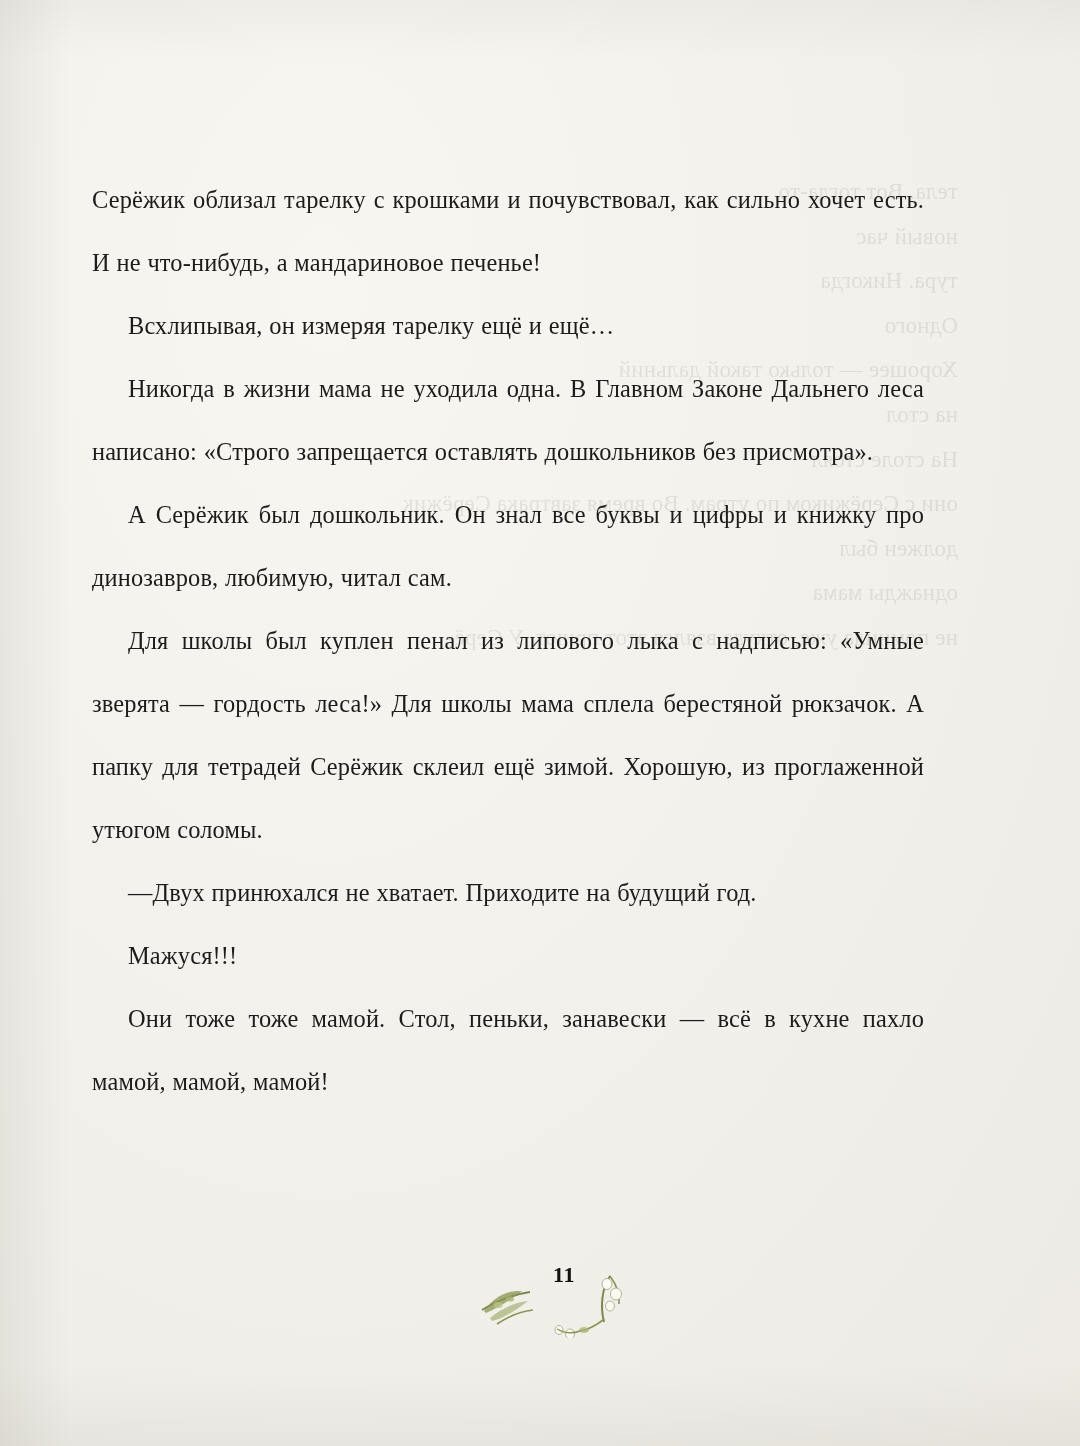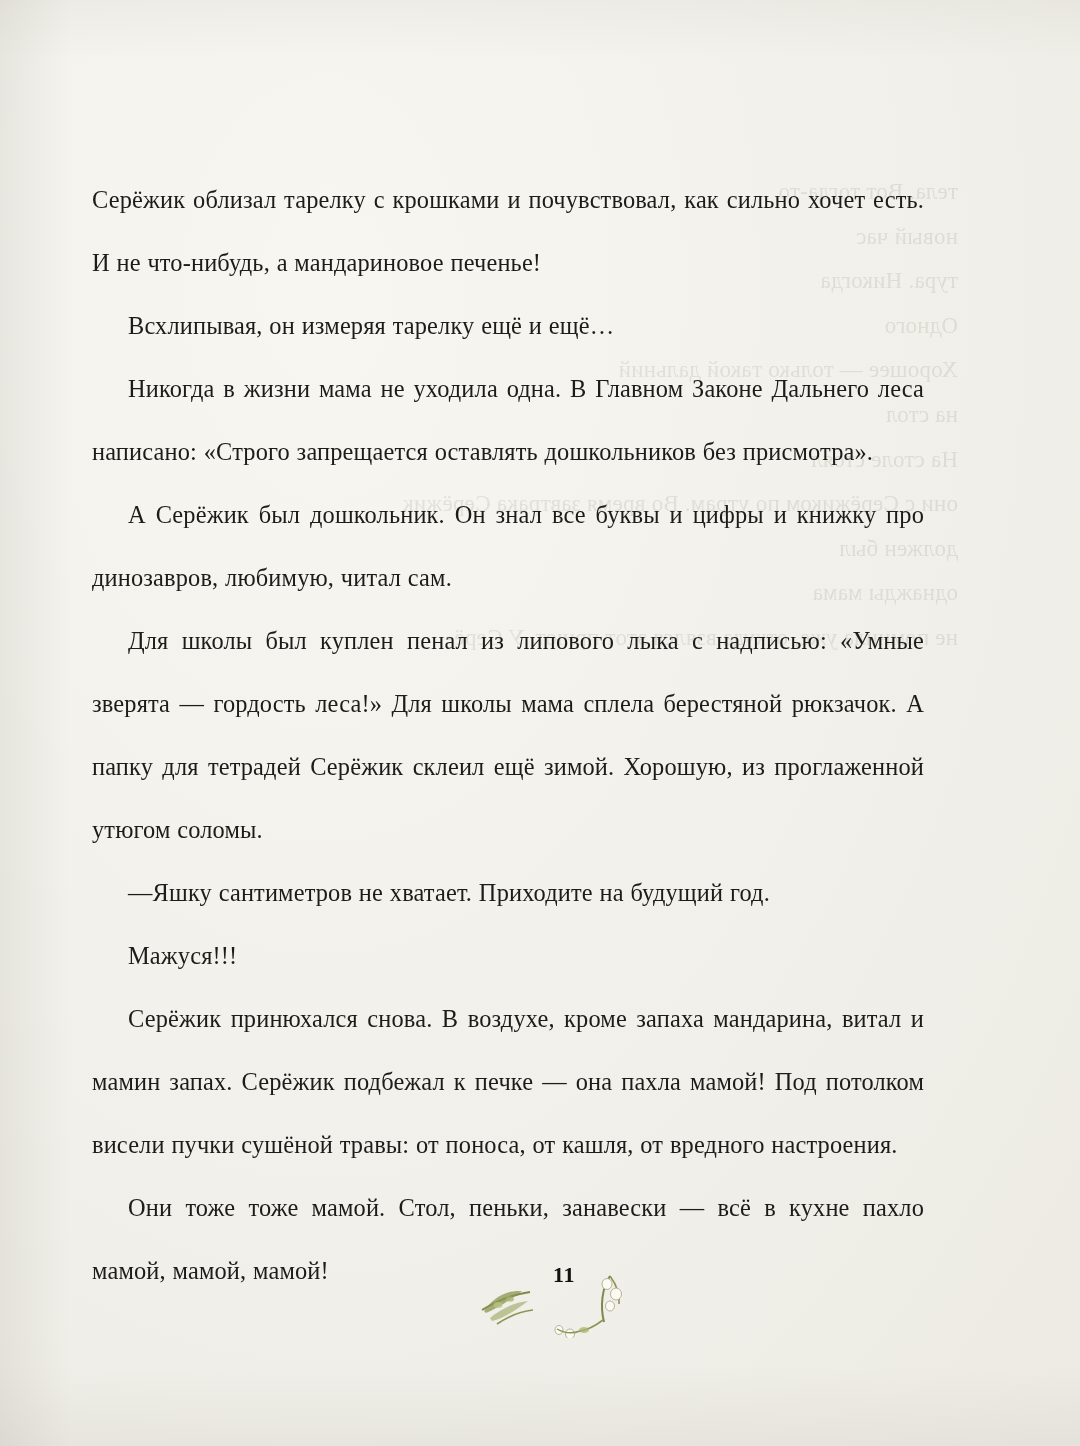--- a/index.html
+++ b/index.html
@@ -123,23 +123,22 @@
   <p>не помнила уже, откуда взялся этот приют. У Серё-</p>
 </div>
 
 <div class="content">
   <div class="body-text">
     <p class="no-indent">Серёжик облизал тарелку с крошками и почувствовал, как сильно хочет есть. И не что-нибудь, а мандариновое печенье!</p>
     <p>Всхлипывая, он измеряя тарелку ещё и ещё…</p>
     <p>Никогда в жизни мама не уходила одна. В Главном Законе Дальнего леса написано: «Строго запрещается оставлять дошкольников без присмотра».</p>
     <p>А Серёжик был дошкольник. Он знал все буквы и цифры и книжку про динозавров, любимую, читал сам.</p>
     <p>Для школы был куплен пенал из липового лыка с надписью: «Умные зверята — гордость леса!» Для школы мама сплела берестяной рюкзачок. А папку для тетрадей Серёжик склеил ещё зимой. Хорошую, из проглаженной утюгом соломы.</p>
-    <p>—Яшку сантиметров не хватает. Приходите на будущий год.</p>
+    <p>—Двух принюхался не хватает. Приходите на будущий год.</p>
     <p>Мажуся!!!</p>
-    <p>Серёжик принюхался снова. В воздухе, кроме запаха мандарина, витал и мамин запах. Серёжик подбежал к печке — она пахла мамой! Под потолком висели пучки сушёной травы: от поноса, от кашля, от вредного настроения.</p>
     <p>Они тоже тоже мамой. Стол, пеньки, занавески — всё в кухне пахло мамой, мамой, мамой!</p>
   </div>
 </div>
 
 <div class="folio">
   <span class="folio-wrap">
     <svg class="ornament" viewBox="0 0 200 90">
 
       <path d="M18 62 C34 52 52 46 66 44" stroke="#7d8a4a" stroke-width="2" fill="none"></path>
       <path d="M20 63 C30 48 44 42 58 43 C46 52 34 60 22 65 Z" fill="#8a9650" opacity="0.75"></path>

